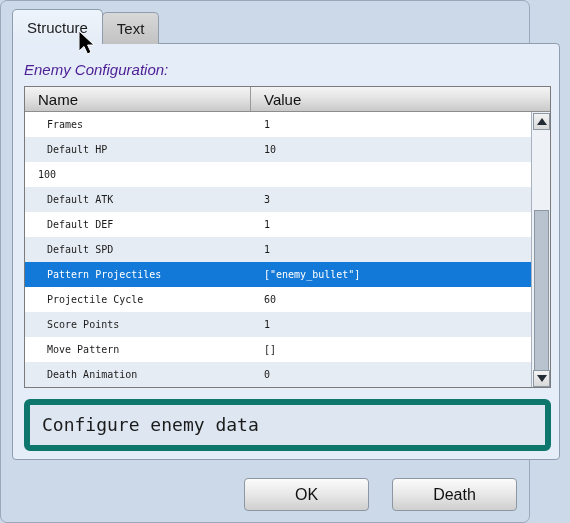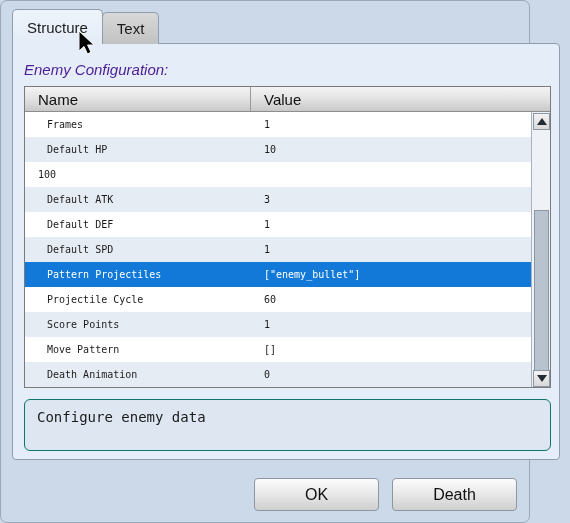--- a/index.html
+++ b/index.html
@@ -188,35 +188,35 @@
 
   
   #desc-box {
     position: absolute;
     left: 11px;
     top: 355px;
     width: 527px;
     height: 52px;
     box-sizing: border-box;
     background: #dde6f1;
-    border: 1px solid #0f766e;
+    border: 6px solid #0f766e;
     border-radius: 6px;
     padding: 9px 12px;
     font-family: "DejaVu Sans Mono", monospace;
-    font-size: 14px;
+    font-size: 18px;
     color: #1b1b1b;
   }
 
   
   #footer {
     position: absolute;
     right: 12px;
     top: 477px;
     display: flex;
-    gap: 13px;
+    gap: 23px;
   }
   .btn {
     box-sizing: border-box;
     width: 125px;
     height: 33px;
     font-size: 16px;
     color: #101010;
     background: linear-gradient(to bottom, #fbfbfb 0%, #eaeaea 45%, #cfcfcf 100%);
     border: 1px solid #8d97a3;
     border-radius: 4px;

